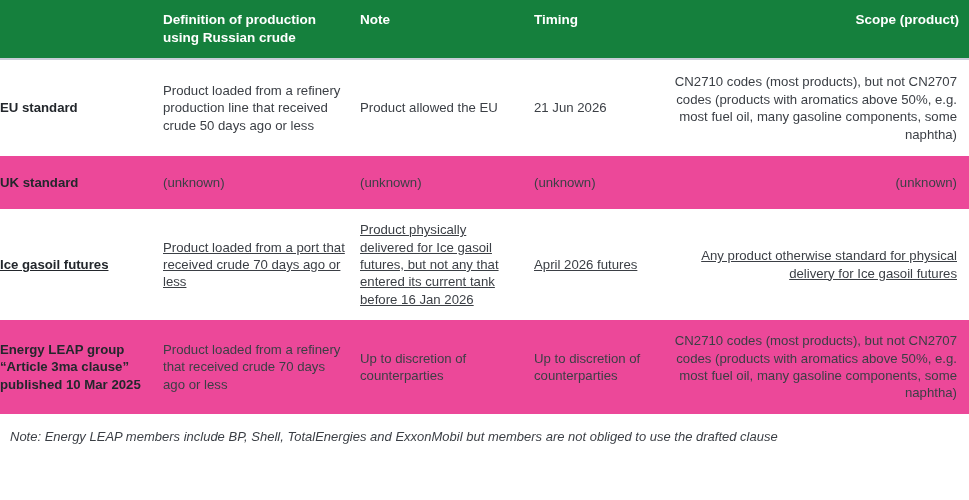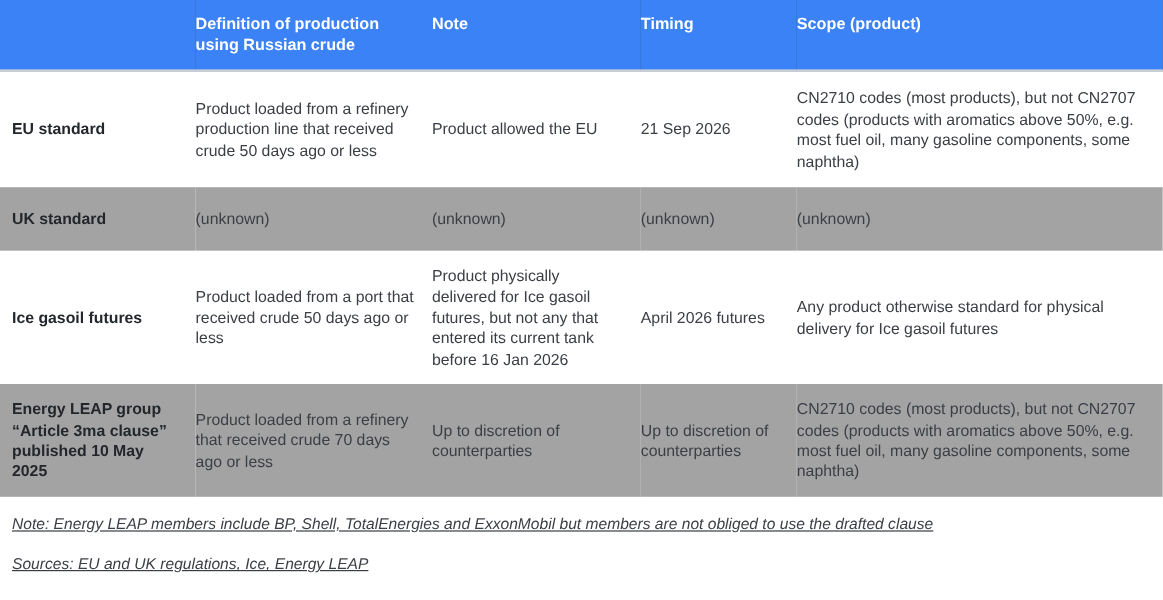--- a/index.html
+++ b/index.html
@@ -24,21 +24,21 @@
     width: 969px;
     border-collapse: collapse;
     table-layout: fixed;
   }
 
   
   thead tr.header-row {
     background: #1d2440;
   }
   thead th {
-    background: #3b82f6;
+    background: #15803d;
     color: #ffffff;
     font-size: 13.5px;
     font-weight: bold;
     text-align: left;
     vertical-align: top;
     padding: 11px 10px 12px 0;
     line-height: 1.3;
     border-bottom: 2px solid #c8cdd8;
   }
   thead th.col-1 { padding-left: 10px; }
@@ -46,51 +46,49 @@
   
   tbody td {
     font-size: 13.2px;
     line-height: 1.32;
     color: #3b3f45;
     vertical-align: middle;
     padding: 12px 12px 12px 0;
     background: #ffffff;
   }
   tbody tr.row-alt td {
-    background: #a3a3a3;
+    background: #ec4899;
   }
   tbody td.col-1 {
-    padding-left: 10px;
     font-weight: bold;
     color: #23272c;
   }
 
   
   .col-1 { width: 163px; }
   .col-2 { width: 197px; }
   .col-3 { width: 174px; }
   .col-4 { width: 130px; }
-  .col-5 { width: 305px; }
+  .col-5 { width: 305px; text-align: right; }
 
   
   tr.row-h1 td { height: 97px; }
   tr.row-h2 td { height: 53px; }
-  tr.row-h3 td { height: 110px; }
+  tr.row-h3 td { height: 110px; text-decoration: underline; }
   tr.row-h4 td { height: 93px; }
 
   
   .footer {
     padding: 14px 10px 0 10px;
   }
   .footer-line {
     font-size: 13px;
     font-style: italic;
     color: #3b3f45;
     line-height: 1.42;
-    text-decoration: underline;
   }
   .footer-sources {
     margin-top: 15px;
   }
 </style>
 </head>
 <body>
 
 <div class="table-wrap">
   <table class="data-table">
@@ -109,48 +107,47 @@
         <th class="col-4">Timing</th>
         <th class="col-5">Scope (product)</th>
       </tr>
     </thead>
     <tbody>
 
       <tr class="row-h1">
         <td class="col-1">EU standard</td>
         <td class="col-2">Product loaded from a refinery production line that received crude 50 days ago or less</td>
         <td class="col-3">Product allowed the EU</td>
-        <td class="col-4">21 Sep 2026</td>
+        <td class="col-4">21 Jun 2026</td>
         <td class="col-5">CN2710 codes (most products), but not CN2707 codes (products with aromatics above 50%, e.g. most fuel oil, many gasoline components, some naphtha)</td>
       </tr>
 
       <tr class="row-alt row-h2">
         <td class="col-1">UK standard</td>
         <td class="col-2">(unknown)</td>
         <td class="col-3">(unknown)</td>
         <td class="col-4">(unknown)</td>
         <td class="col-5">(unknown)</td>
       </tr>
 
       <tr class="row-h3">
         <td class="col-1">Ice gasoil futures</td>
-        <td class="col-2">Product loaded from a port that received crude 50 days ago or less</td>
+        <td class="col-2">Product loaded from a port that received crude 70 days ago or less</td>
         <td class="col-3">Product physically delivered for Ice gasoil futures, but not any that entered its current tank before 16 Jan 2026</td>
         <td class="col-4">April 2026 futures</td>
         <td class="col-5">Any product otherwise standard for physical delivery for Ice gasoil futures</td>
       </tr>
 
       <tr class="row-alt row-h4">
-        <td class="col-1">Energy LEAP group “Article 3ma clause” published 10 May 2025</td>
+        <td class="col-1">Energy LEAP group “Article 3ma clause” published 10 Mar 2025</td>
         <td class="col-2">Product loaded from a refinery that received crude 70 days ago or less</td>
         <td class="col-3">Up to discretion of counterparties</td>
         <td class="col-4">Up to discretion of counterparties</td>
         <td class="col-5">CN2710 codes (most products), but not CN2707 codes (products with aromatics above 50%, e.g. most fuel oil, many gasoline components, some naphtha)</td>
       </tr>
 
     </tbody>
   </table>
 </div>
 
 <div class="footer">
   <div class="footer-line footer-note">Note: Energy LEAP members include BP, Shell, TotalEnergies and ExxonMobil but members are not obliged to use the drafted clause</div>
-  <div class="footer-line footer-sources">Sources: EU and UK regulations, Ice, Energy LEAP</div>
 </div>
 
 </body></html>

